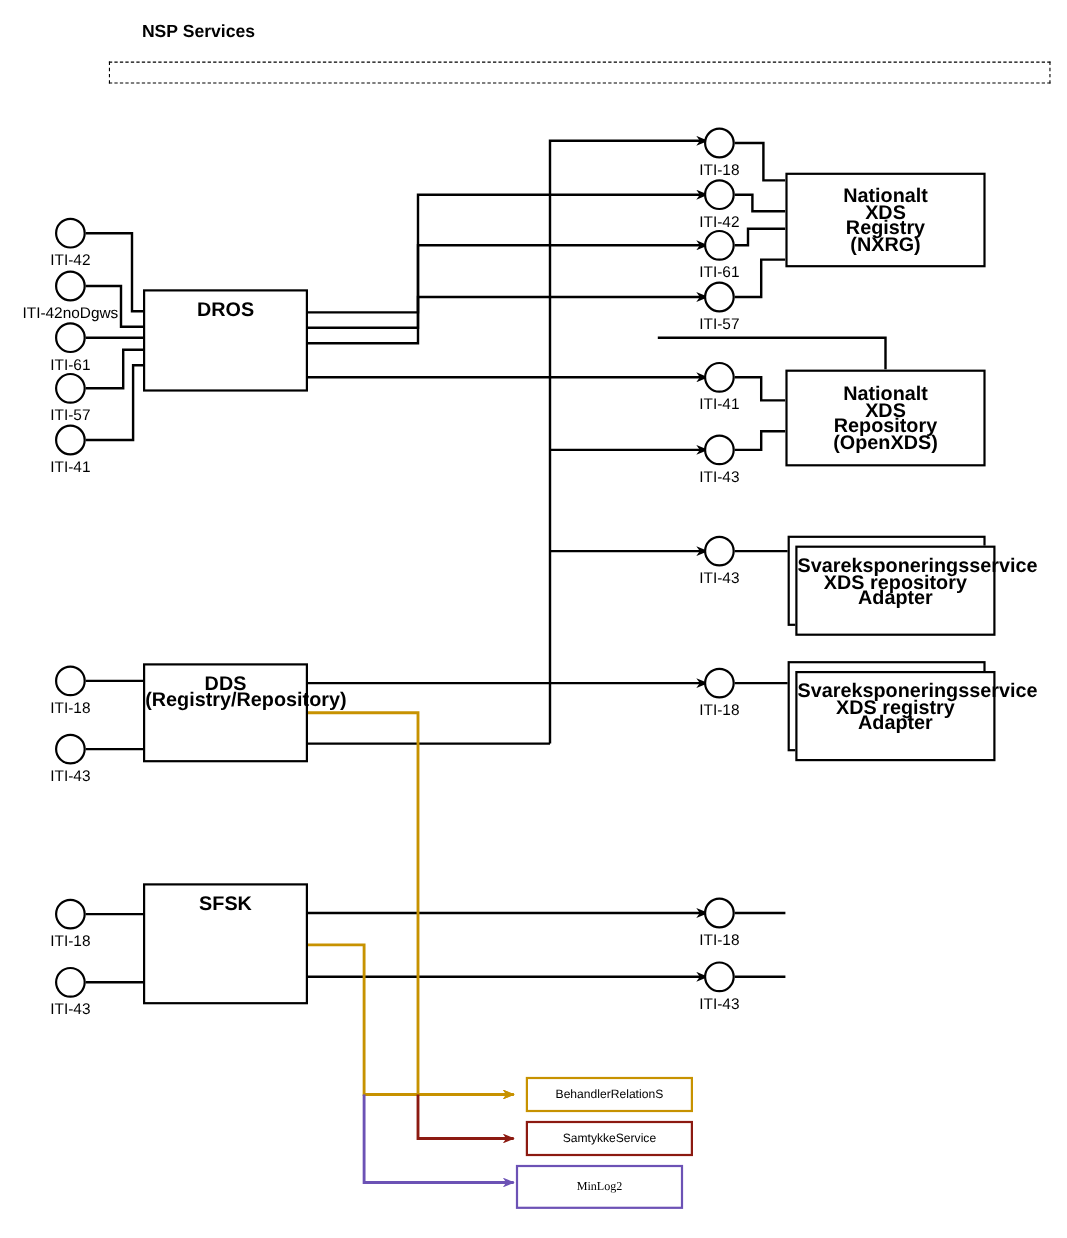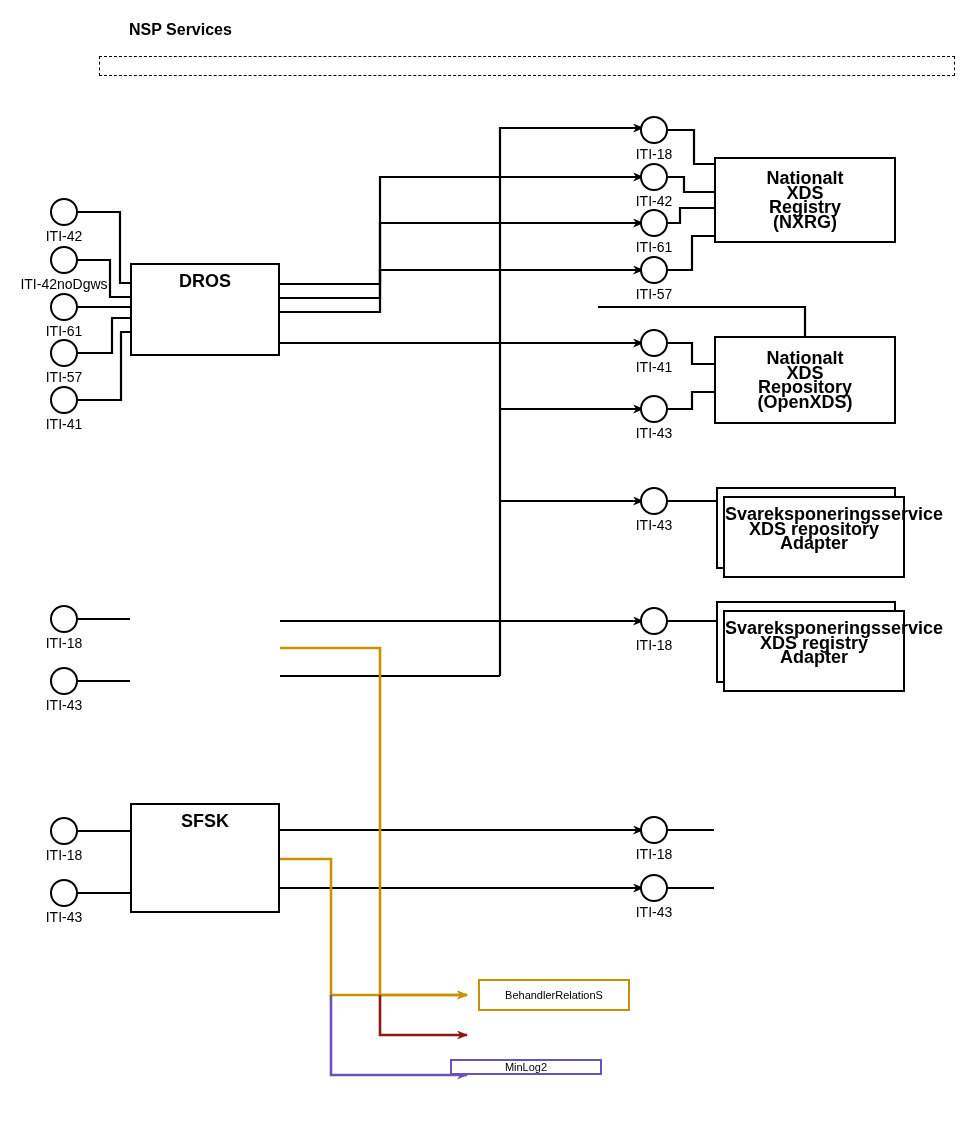--- a/index.html
+++ b/index.html
@@ -123,31 +123,37 @@
   </div>
 
   <div class="node" style="left:723px;top:496px;width:182px;height:82px;">
     <div class="lbl">Svareksponeringsservice<br>XDS repository<br>Adapter</div>
   </div>
 
   <div class="node" style="left:723px;top:610px;width:182px;height:82px;">
     <div class="lbl">Svareksponeringsservice<br>XDS registry<br>Adapter</div>
   </div>
 
+  <div class="node" style="left:130px;top:603px;width:150px;height:90px;">
+    <div class="lbl">DDS<br>(Registry/Repository)</div>
+  </div>
 
   <div class="node" style="left:130px;top:803px;width:150px;height:110px;">
     <div class="lbl">SFSK</div>
   </div>
 
 
 
   <div class="svcbox" style="left:478px;top:979px;width:152px;height:32px;border-color:#c79200;">
     <div class="lbl">BehandlerRelationS</div>
   </div>
-  <div class="svcbox" style="left:450px;top:1059px;width:152px;height:16px;border-color:#6c52b5;">
+  <div class="svcbox" style="left:478px;top:1019px;width:152px;height:32px;border-color:#8c1a11;">
+    <div class="lbl">SamtykkeService</div>
+  </div>
+  <div class="svcbox" style="left:469px;top:1059px;width:152px;height:40px;border-color:#6c52b5;font-family:Liberation Serif, serif;">
     <div class="lbl">MinLog2</div>
   </div>
 
   <div id="ports">
       <div class="port" style="left: 50px; top: 198px;"></div>
       <div class="portlbl" style="left: 64px; top: 228px;">ITI-42</div>
       <div class="port" style="left: 50px; top: 246px;"></div>
       <div class="portlbl" style="left: 64px; top: 276px;">ITI-42noDgws</div>
       <div class="port" style="left: 50px; top: 293px;"></div>
       <div class="portlbl" style="left: 64px; top: 323px;">ITI-61</div>

